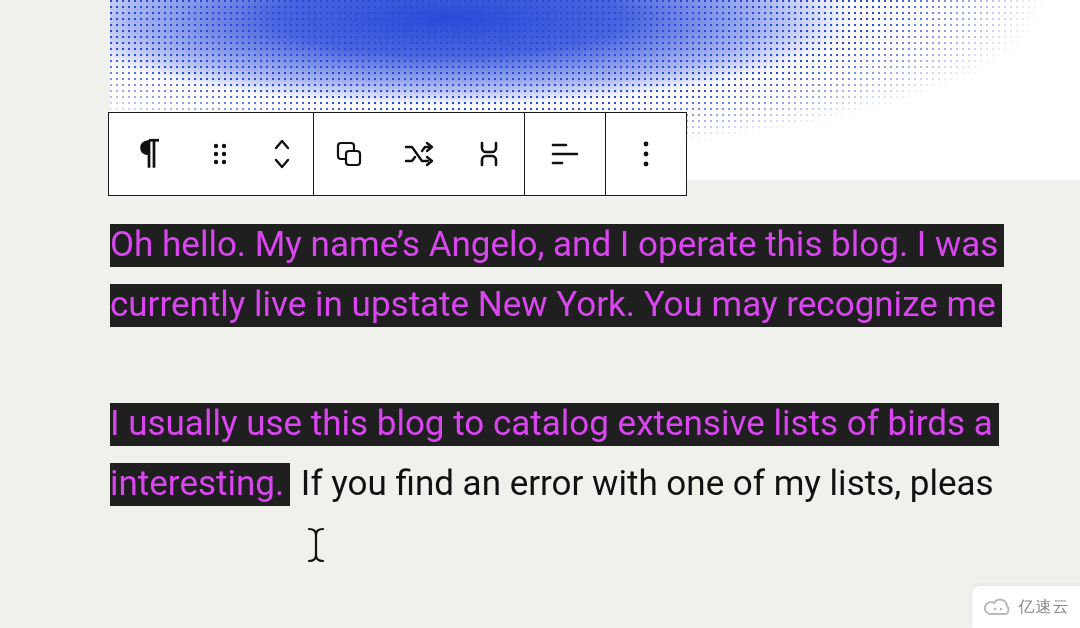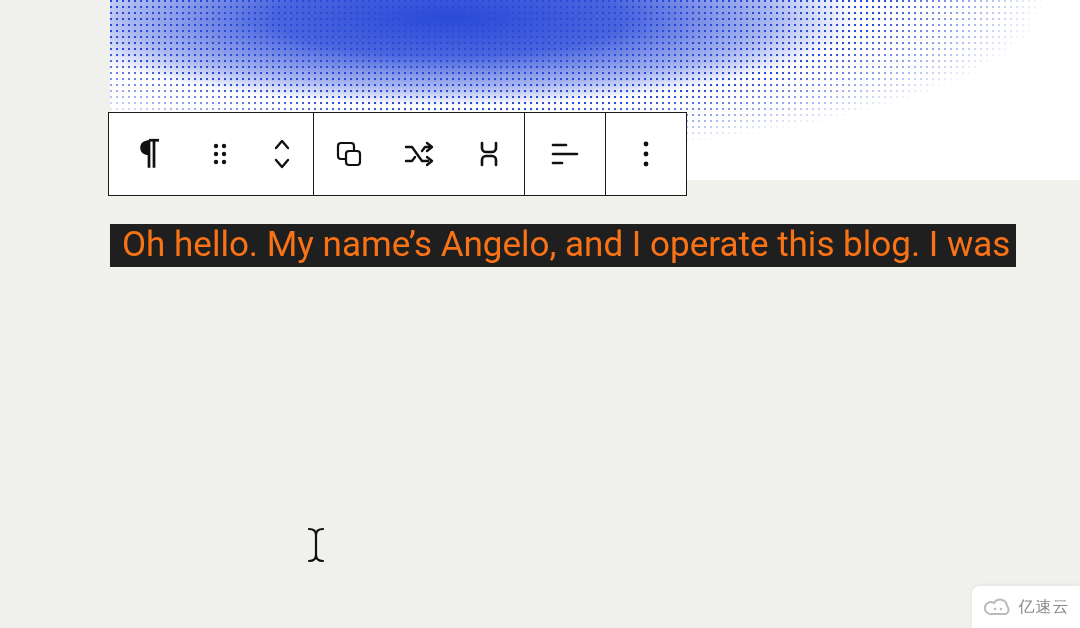--- a/index.html
+++ b/index.html
@@ -66,22 +66,22 @@
       font-size: 35px;
       line-height: 1.7;
       color: #111;
     }
     .para {
       margin-bottom: 60px;
       white-space: nowrap;
     }
     .sel {
       background: #1f1f1f;
-      color: #f97316;
-      padding: 0 6px 2px 12px;
+      color: #d946ef;
+      padding: 0 6px 2px 0;
     }
     .unsel {
       color: #111;
       padding-left: 2px;
     }
     .text-cursor {
       position: absolute;
       left: 304px;
       top: 525px;
       pointer-events: none;
@@ -200,20 +200,25 @@
           <circle cx="5" cy="25" r="2.4" fill="#111"></circle>
         </svg>
       </span>
     </div>
   </div>
 </div>
 
 <div class="content">
   <div class="para">
     <div><span class="sel">Oh hello. My name’s Angelo, and I operate this blog. I was</span></div>
+    <div><span class="sel">currently live in upstate New York. You may recognize me</span></div>
+  </div>
+  <div class="para">
+    <div><span class="sel">I usually use this blog to catalog extensive lists of birds a</span></div>
+    <div><span class="sel">interesting.</span><span class="unsel"> If you find an error with one of my lists, pleas</span></div>
   </div>
 </div>
 
 <div class="text-cursor">
   <svg width="24" height="40" viewBox="0 0 24 40" fill="none" stroke="#111" stroke-width="2.2" stroke-linecap="round">
     <path d="M5 4 C10 4 12 6 12 10 M19 4 C14 4 12 6 12 10"></path>
     <line x1="12" y1="10" x2="12" y2="30"></line>
     <path d="M5 36 C10 36 12 34 12 30 M19 36 C14 36 12 34 12 30"></path>
   </svg>
 </div>

